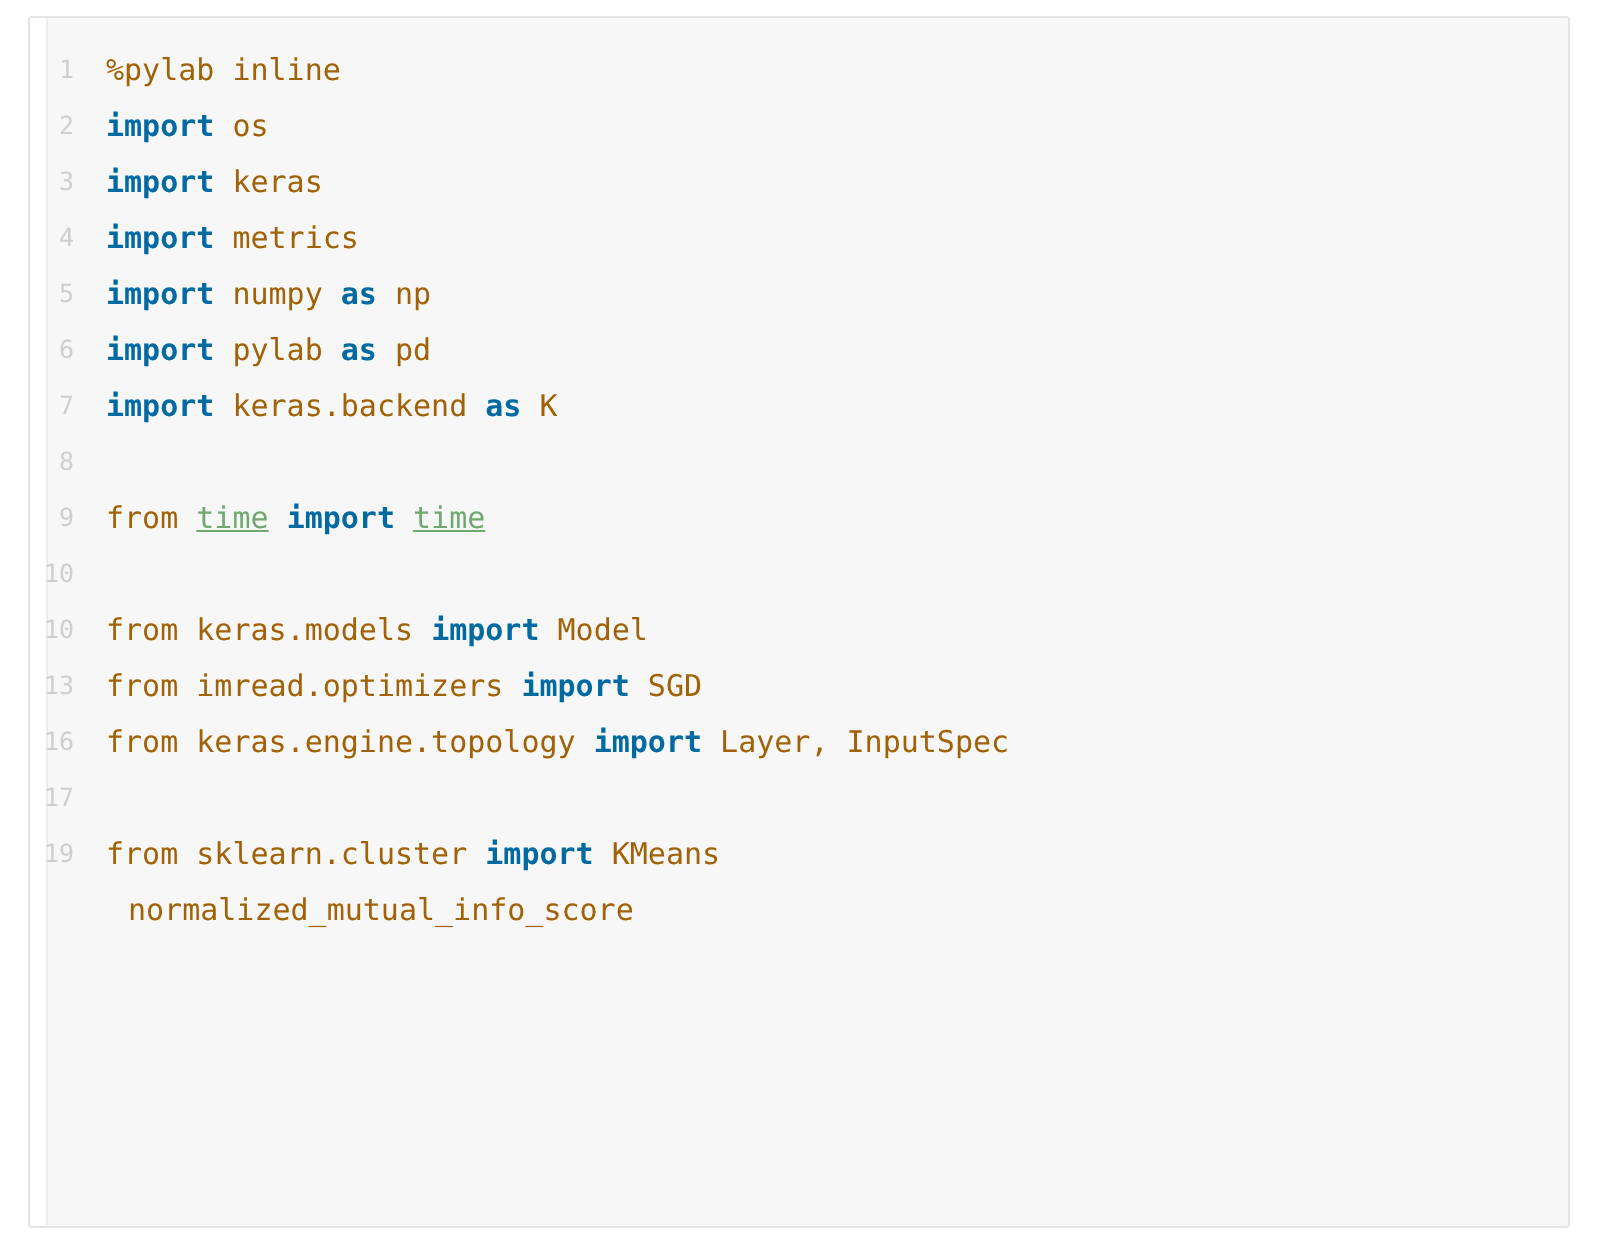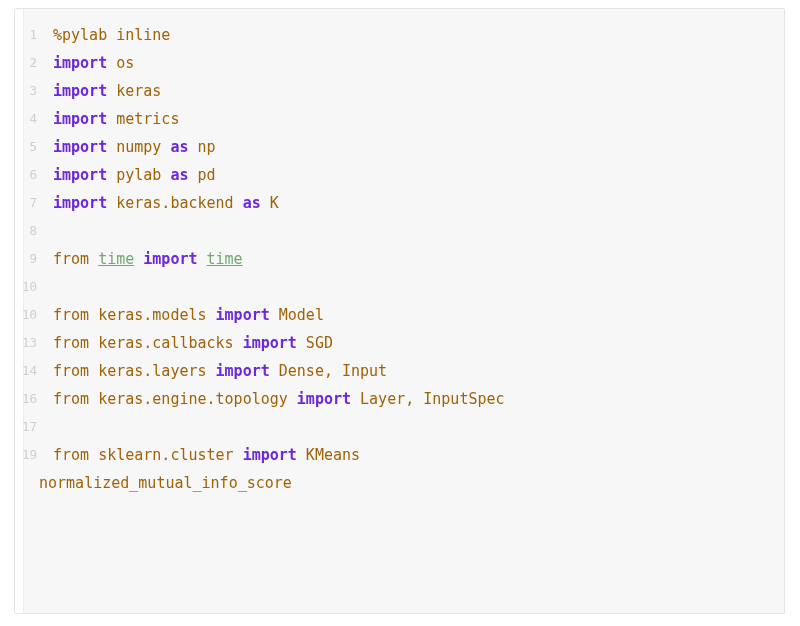--- a/index.html
+++ b/index.html
@@ -80,26 +80,26 @@
     user-select: none;
   }
 
   .code-text {
     display: block;
     margin-left: 29px;
     color: #555555;
   }
 
   .cont-line .code-text {
-    margin-left: 15px;
+    margin-left: 40px;
   }
 
   
   .tok-kw {
-    color: #6d28d9;
+    color: #0369a1;
     font-weight: bold;
   }
   .tok-mod {
     color: #6fa96f;
     text-decoration: underline;
   }
   .tok-plain {
     color: #a16207;
   }
 </style>
@@ -115,22 +115,21 @@
         <div class="code-line"><span class="lineno">2</span><span class="code-text"><span class="tok-kw">import</span><span class="tok-plain"> os</span></span></div>
         <div class="code-line"><span class="lineno">3</span><span class="code-text"><span class="tok-kw">import</span><span class="tok-plain"> keras</span></span></div>
         <div class="code-line"><span class="lineno">4</span><span class="code-text"><span class="tok-kw">import</span><span class="tok-plain"> metrics</span></span></div>
         <div class="code-line"><span class="lineno">5</span><span class="code-text"><span class="tok-kw">import</span><span class="tok-plain"> numpy </span><span class="tok-kw">as</span><span class="tok-plain"> np</span></span></div>
         <div class="code-line"><span class="lineno">6</span><span class="code-text"><span class="tok-kw">import</span><span class="tok-plain"> pylab </span><span class="tok-kw">as</span><span class="tok-plain"> pd</span></span></div>
         <div class="code-line"><span class="lineno">7</span><span class="code-text"><span class="tok-kw">import</span><span class="tok-plain"> keras.backend </span><span class="tok-kw">as</span><span class="tok-plain"> K</span></span></div>
         <div class="code-line"><span class="lineno">8</span><span class="code-text">&nbsp;</span></div>
         <div class="code-line"><span class="lineno">9</span><span class="code-text"><span class="tok-plain">from </span><span class="tok-mod">time</span><span class="tok-plain"> </span><span class="tok-kw">import</span><span class="tok-plain"> </span><span class="tok-mod">time</span></span></div>
         <div class="code-line"><span class="lineno">10</span><span class="code-text">&nbsp;</span></div>
         <div class="code-line"><span class="lineno">10</span><span class="code-text"><span class="tok-plain">from keras.models </span><span class="tok-kw">import</span><span class="tok-plain"> Model</span></span></div>
-        <div class="code-line"><span class="lineno">13</span><span class="code-text"><span class="tok-plain">from keras.callbacks </span><span class="tok-kw">import</span><span class="tok-plain"> SGD</span></span></div>
-        <div class="code-line"><span class="lineno">14</span><span class="code-text"><span class="tok-plain">from keras.layers </span><span class="tok-kw">import</span><span class="tok-plain"> Dense, Input</span></span></div>
+        <div class="code-line"><span class="lineno">13</span><span class="code-text"><span class="tok-plain">from imread.optimizers </span><span class="tok-kw">import</span><span class="tok-plain"> SGD</span></span></div>
         <div class="code-line"><span class="lineno">16</span><span class="code-text"><span class="tok-plain">from keras.engine.topology </span><span class="tok-kw">import</span><span class="tok-plain"> Layer, InputSpec</span></span></div>
         <div class="code-line"><span class="lineno">17</span><span class="code-text">&nbsp;</span></div>
         <div class="code-line"><span class="lineno">19</span><span class="code-text"><span class="tok-plain">from sklearn.cluster </span><span class="tok-kw">import</span><span class="tok-plain"> KMeans</span></span></div>
         <div class="code-line cont-line"><span class="lineno"></span><span class="code-text"><span class="tok-plain">normalized_mutual_info_score</span></span></div>
       </div>
   </div>
 
 </div>
 
 </body></html>

